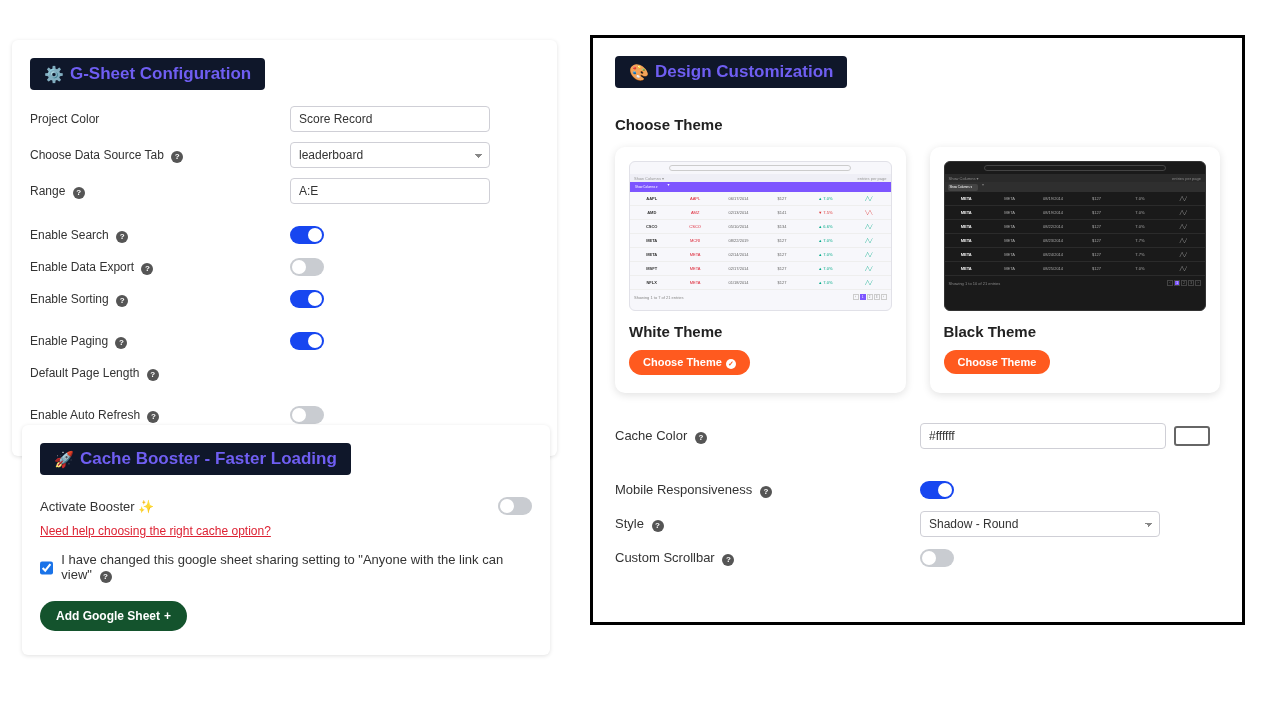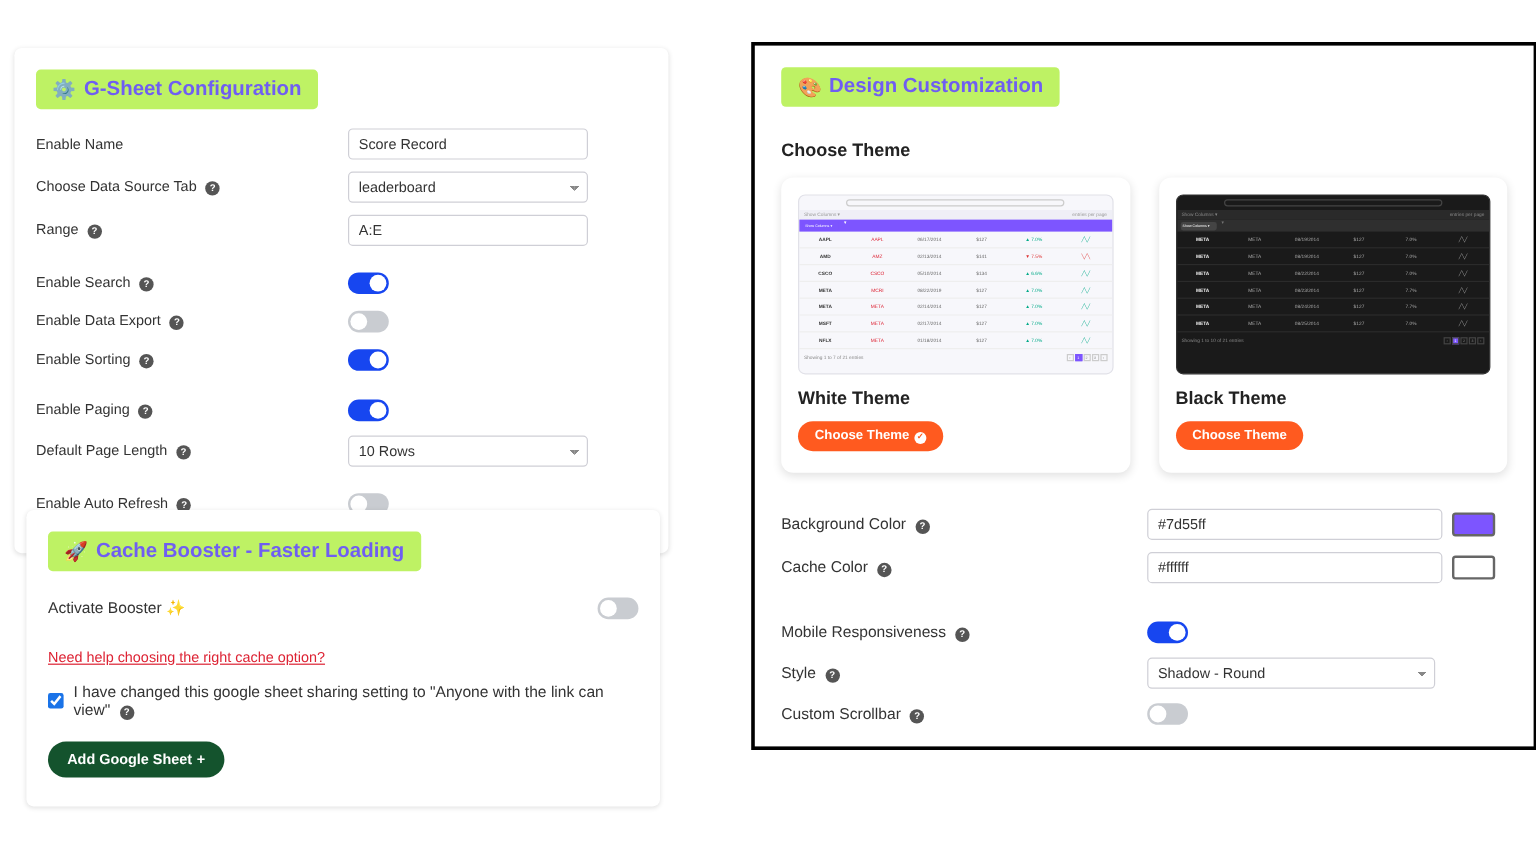--- a/index.html
+++ b/index.html
@@ -1,37 +1,37 @@
 <!DOCTYPE html>
 <html><head>
 <meta charset="utf-8">
 <style>
 * { box-sizing: border-box; margin: 0; padding: 0; }
 body { font-family: -apple-system, BlinkMacSystemFont, 'Segoe UI', Arial, sans-serif; background:#fff; width:1280px; height:720px; position:relative; color:#333; font-size:13px;}
 .panel { background:#fff; border-radius:6px; box-shadow:0 1px 4px rgba(0,0,0,0.12); position:absolute; padding:18px 18px 20px 18px;}
-.panel-title { display:inline-block; background:#bef264; color:#6f5ef2; font-weight:700; font-size:17px; padding:6px 14px; border-radius:4px; margin-bottom:16px;}
+.panel-title { display:inline-block; background:#0f172a; color:#6f5ef2; font-weight:700; font-size:17px; padding:6px 14px; border-radius:4px; margin-bottom:16px;}
 .panel-title .icon { margin-right:6px; font-size:16px; vertical-align:middle; }
 .row { display:flex; align-items:center; margin-bottom:10px; min-height:22px;}
 .row label { flex:0 0 260px; font-size:12px; color:#333;}
 .help { display:inline-block; width:12px; height:12px; border-radius:50%; background:#555; color:#fff; font-size:8px; line-height:12px; text-align:center; margin-left:4px; font-weight:700; }
 input[type=text], select { border:1px solid #cfcfd6; border-radius:4px; padding:5px 8px; font-size:12px; width:200px; background:#fff; color:#333;}
 select { appearance:none; background-image:linear-gradient(45deg, transparent 50%, #888 50%), linear-gradient(135deg, #888 50%, transparent 50%); background-position:right 10px top 11px, right 6px top 11px; background-size:4px 4px,4px 4px; background-repeat:no-repeat; padding-right:24px;}
 .toggle { position:relative; width:34px; height:18px; border-radius:10px; background:#c9ccd1; cursor:pointer; }
 .toggle .knob { position:absolute; width:14px; height:14px; border-radius:50%; background:#fff; top:2px; left:2px; transition:left .1s;}
 .toggle.on { background:#1746f0;}
 .toggle.on .knob { left:18px;}
 .gap { height:10px;}
 a.link { color:#d23; text-decoration:underline; font-size:12px; }
 .checkbox-row { display:flex; align-items:center; gap:8px; margin-top:14px;}
 .checkbox-row input[type=checkbox]{ width:14px; height:14px; accent-color:#1a73e8;}
 .btn-green{ display:inline-block; background:#14532d; color:#fff; border:none; border-radius:20px; padding:8px 16px; font-size:12px; font-weight:600; cursor:pointer; margin-top:18px;}
 .btn-green .plus{ font-weight:700; margin-left:4px;}
 
 
-.right-panel { position:absolute; left:590px; top:35px; width:655px; height:590px; border:3px solid #000; background:#fff; padding:18px 22px 38px 22px;margin-left:36px;}
+.right-panel { position:absolute; left:590px; top:35px; width:655px; height:590px; border:3px solid #000; background:#fff; padding:18px 22px 38px 22px;}
 .section-label { font-weight:700; font-size:15px; color:#222; margin:12px 0 14px 0;}
 .theme-cards { display:flex; gap:24px;}
 .theme-card { flex:1; background:#fff; border-radius:10px; box-shadow:0 2px 8px rgba(0,0,0,0.12); padding:14px 14px 18px 14px;}
 .theme-preview { height:150px; border-radius:6px; border:1px solid #e1e1e8; overflow:hidden; margin-bottom:12px; background:#f7f7fb; position:relative; font-size:5px;}
 .theme-preview.dark { background:#1a1a1a; color:#ddd; border-color:#333;}
 .pv-bar { height:12px; display:flex; justify-content:center; align-items:center; }
 .pv-search { width:70%; height:6px; border:1px solid #ccc; border-radius:3px; margin:4px auto;}
 .theme-preview.dark .pv-search{ border-color:#444;}
 .pv-topline { height:8px; background:#efeff6; display:flex; justify-content:space-between; padding:0 4px; align-items:center; font-size:4px; color:#999;}
 .theme-preview.dark .pv-topline{ background:#2a2a2a; color:#888;}
@@ -66,31 +66,31 @@
 .form2 { margin-top:30px;}
 .form2 .row label { flex:0 0 305px; font-size:13px;}
 .color-wrap { display:flex; align-items:center; gap:8px; width:290px;}
 .color-wrap input[type=text]{ flex:1;}
 .swatch { width:36px; height:20px; border:2px solid #666; border-radius:3px;}
 .form2 select { width:240px;}
 
 .left-col-1 { left:12px; top:40px; width:545px;}
 .left-col-2 { left:22px; top:425px; width:528px; padding-bottom:24px;}
 
-.cache-row { display:flex; align-items:center; justify-content:space-between; margin-top:6px; margin-bottom:24px;}
+.cache-row { display:flex; align-items:center; justify-content:space-between; margin-top:6px; margin-bottom:8px;}
 .cache-row span { font-size:13px;}
 </style>
 </head>
 <body>
 
 <div class="panel left-col-1">
   <div class="panel-title"><span class="icon">⚙️</span><span>G-Sheet Configuration</span></div>
 
   <div class="row">
-    <label>Enable Name</label>
+    <label>Project Color</label>
     <input type="text" value="Score Record" style="">
   </div>
   <div class="row">
     <label><span>Choose Data Source Tab</span> <span class="help">?</span></label>
     <select><option>leaderboard</option></select>
   </div>
   <div class="row">
     <label><span>Range</span> <span class="help">?</span></label>
     <input type="text" value="A:E" style="">
   </div>
@@ -115,21 +115,20 @@
   </div>
   <div class="gap"></div>
   <div class="row">
     <label><span>Enable Paging</span> <span class="help">?</span></label>
     <div class="toggle on">
         <div class="knob"></div>
       </div>
   </div>
   <div class="row">
     <label><span>Default Page Length</span> <span class="help">?</span></label>
-    <select><option>10 Rows</option></select>
   </div>
   <div class="gap"></div>
   <div class="row">
     <label><span>Enable Auto Refresh</span> <span class="help">?</span></label>
     <div class="toggle">
         <div class="knob"></div>
       </div>
   </div>
 </div>
 
@@ -321,27 +320,20 @@
             </div>
           </div>
       </div>
       <h4>Black Theme</h4>
       <button class="btn-orange"><span>Choose Theme</span></button>
     </div>
   </div>
 
   <div class="form2">
     <div class="row">
-      <label><span>Background Color</span> <span class="help">?</span></label>
-      <div class="color-wrap">
-        <input type="text" value="#7d55ff" style="">
-        <div class="swatch" style="background:#7d55ff"></div>
-      </div>
-    </div>
-    <div class="row">
       <label><span>Cache Color</span> <span class="help">?</span></label>
       <div class="color-wrap">
         <input type="text" value="#ffffff" style="">
         <div class="swatch" style="background:#ffffff"></div>
       </div>
     </div>
     <div class="gap"></div>
       <div class="gap"></div>
     <div class="row">
       <label><span>Mobile Responsiveness</span> <span class="help">?</span></label>

